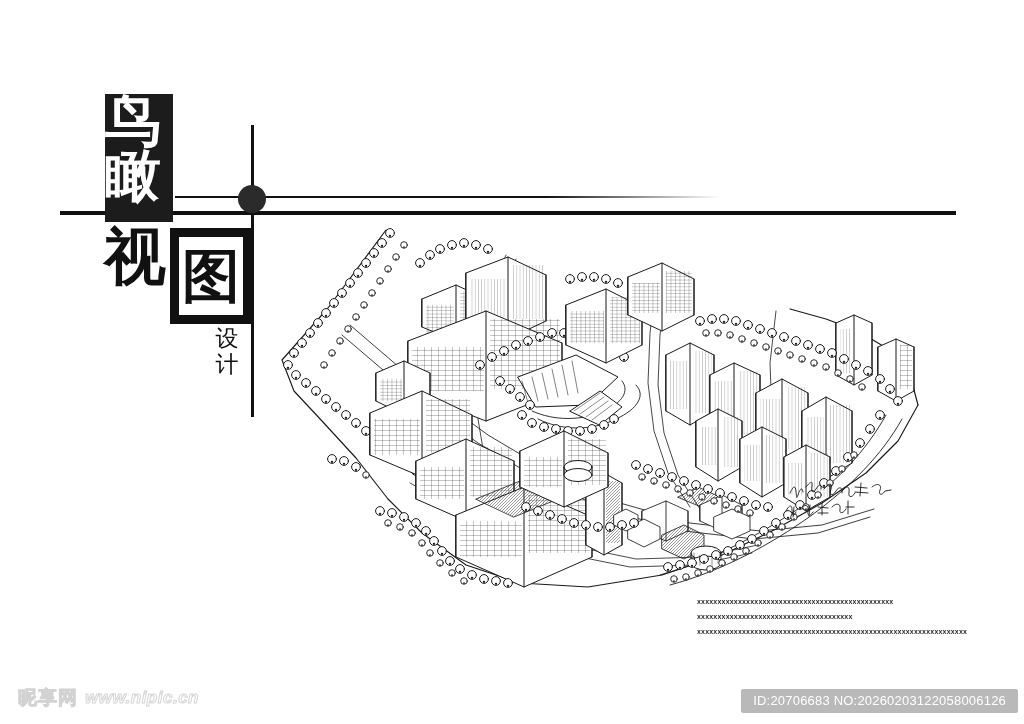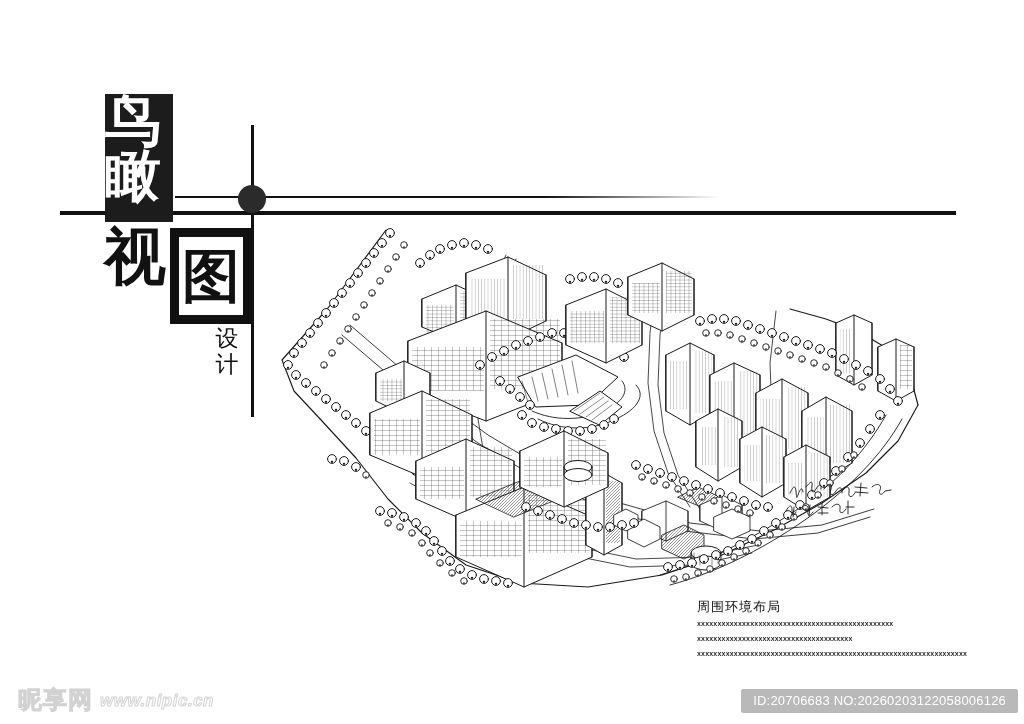--- a/index.html
+++ b/index.html
@@ -163,21 +163,21 @@
   #watermark {
     position: absolute;
     left: 18px;
     top: 688px;
     display: flex;
     align-items: center;
     gap: 7px;
   }
   .wm-logo {
     font-family: "DejaVu Sans", "Liberation Sans", sans-serif;
-    font-size: 24px;
+    font-size: 19px;
     font-weight: 700;
     color: #ffffff;
     -webkit-text-stroke: 1px #d2d2d2;
     letter-spacing: 1px;
     line-height: 1;
   }
   .wm-url {
     font-family: "Liberation Sans", sans-serif;
     font-size: 17px;
     font-style: italic;
@@ -704,21 +704,20 @@
     <path d="M530 294 c5 -6 9 -4 8 2 c-1 5 2 6 5 1 M540 290 l-1 11"></path>
     <path d="M548 292 l10 1 M548 298 l10 0 M552 288 l0 12"></path>
     <path d="M562 292 c5 -5 9 -3 8 2 c-1 5 3 5 6 0"></path>
     <path d="M578 286 l0 13 M576 292 l8 0"></path>
   </g>
 
 </svg>
 </div>
 
 <div id="caption">
-  <div class="cap-title">周围环境布局</div>
   <div class="cap-line">xxxxxxxxxxxxxxxxxxxxxxxxxxxxxxxxxxxxxxxxxxxxxxxx</div>
   <div class="cap-line">xxxxxxxxxxxxxxxxxxxxxxxxxxxxxxxxxxxxxx</div>
   <div class="cap-line">xxxxxxxxxxxxxxxxxxxxxxxxxxxxxxxxxxxxxxxxxxxxxxxxxxxxxxxxxxxxxxxxxx</div>
 </div>
 
 <div id="watermark">
   <span class="wm-logo">昵享网</span>
   <span class="wm-url">www.nipic.cn</span>
 </div>
 

